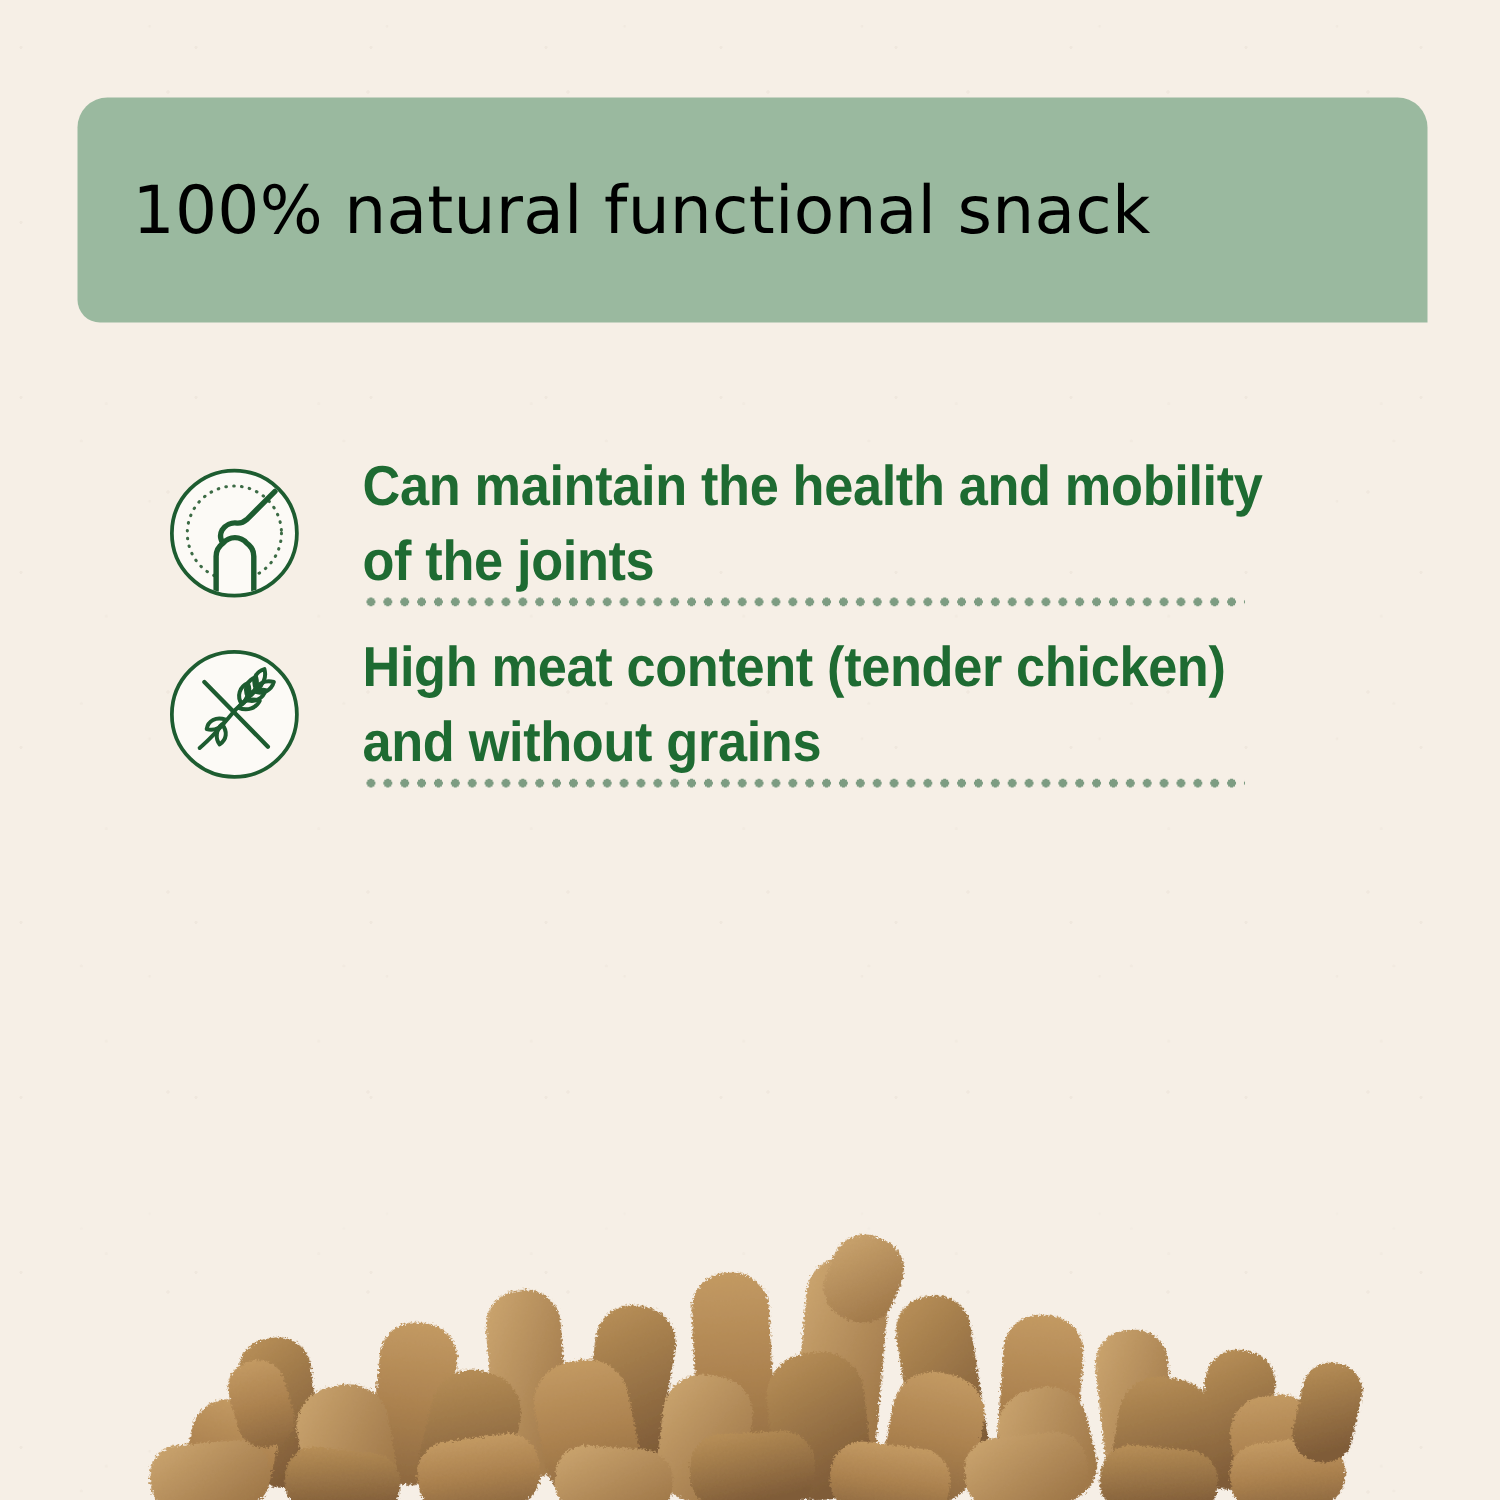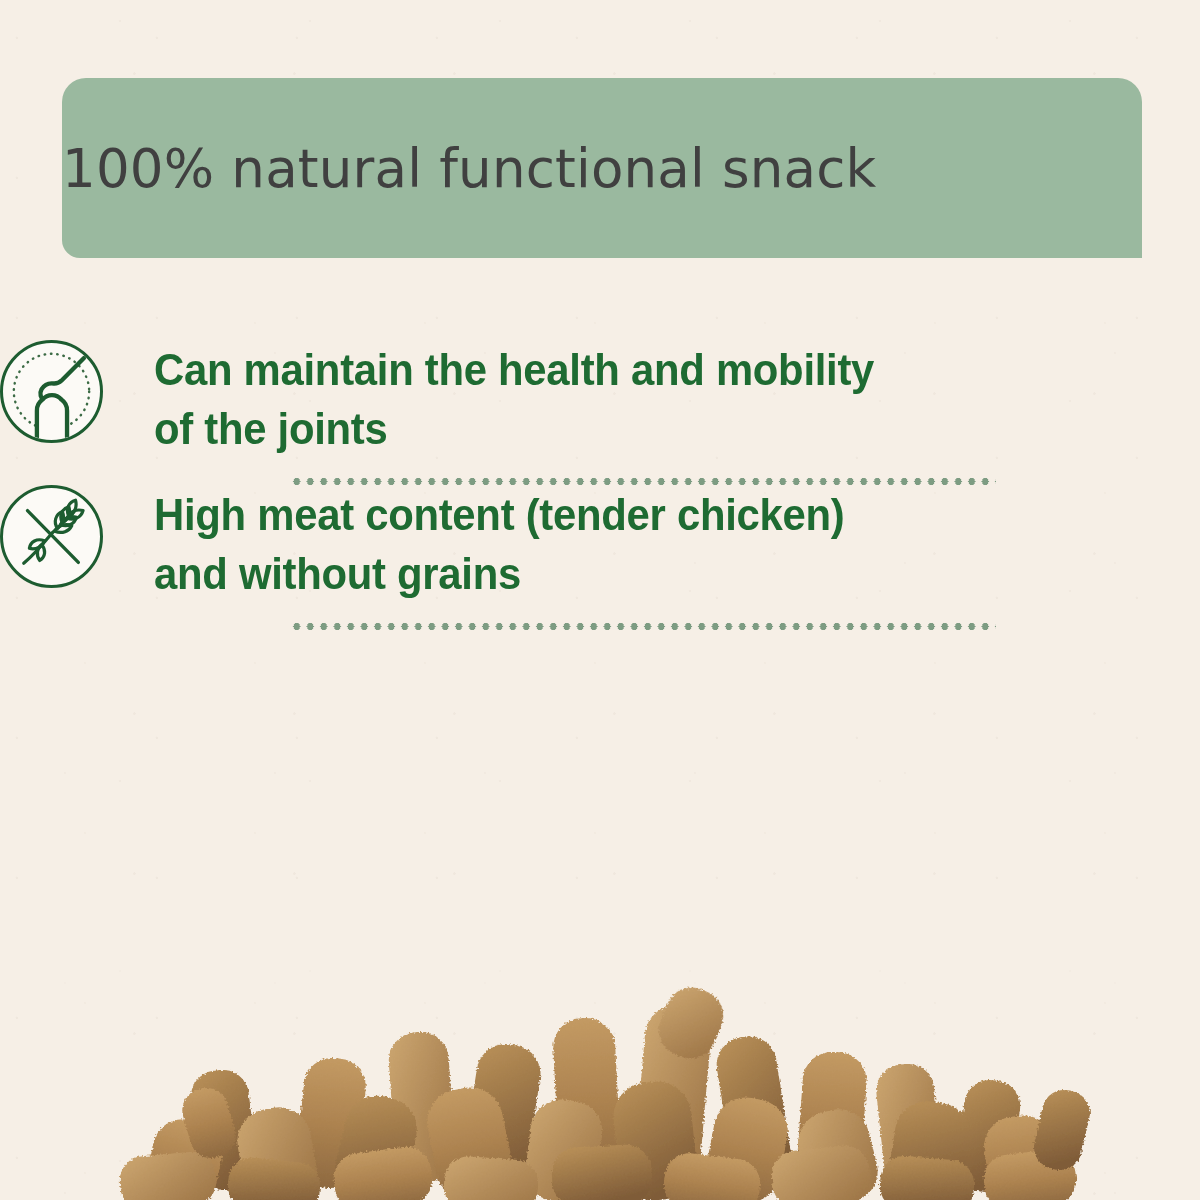--- a/index.html
+++ b/index.html
@@ -33,39 +33,41 @@
   .banner {
     position:absolute;
     left:62px; top:78px;
     width:1080px; height:180px;
     background:#9ab99f;
     border-radius:24px 24px 0 18px;
     display:flex; align-items:center;
     z-index:2;
   }
   .banner-title {
-    color:#404040;
+    color:#000000;
     font-size:53px;
     font-weight:400;
     letter-spacing:.2px;
+    padding-left:44px;
     white-space:nowrap;
     font-family:"DejaVu Sans", sans-serif;
   }
 
   
   .features {
     position:absolute;
     left:0; top:340px;
     width:1200px;
     z-index:2;
   }
   .feature-row {
     display:flex;
-    align-items:flex-start;
+    align-items:flex-end;
     height:138px;
+    padding-left:136px;
   }
   .icon-badge {
     width:103px; height:103px;
     flex:0 0 103px;
     border:3px solid #1d5c30;
     border-radius:50%;
     background:#fcfaf6;
     display:flex; align-items:center; justify-content:center;
     overflow:hidden;
     position:relative;

